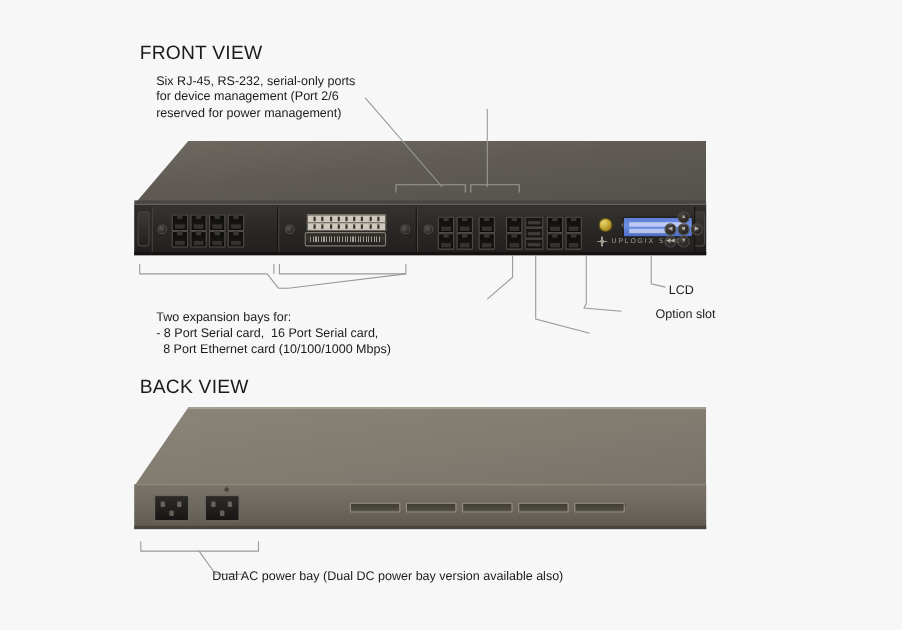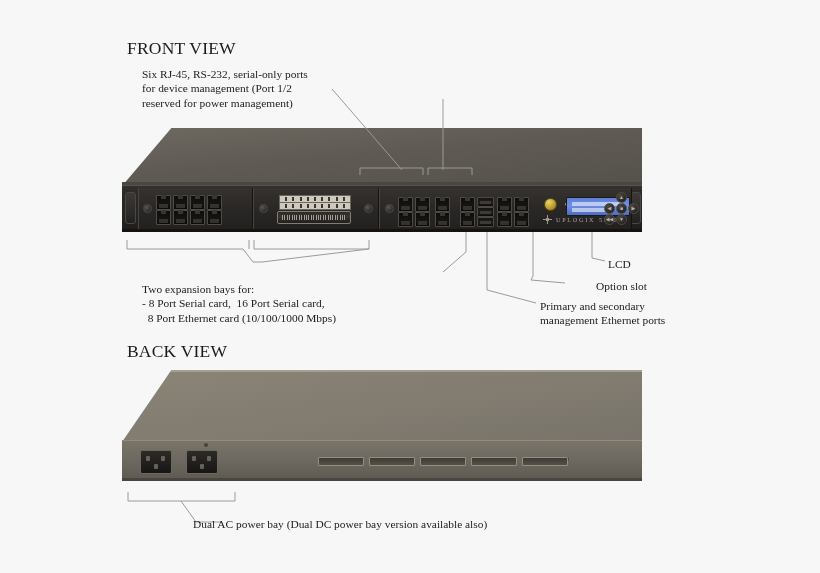--- a/index.html
+++ b/index.html
@@ -5,21 +5,21 @@
   html, body {
     margin: 0;
     padding: 0;
     background: #ffffff;
   }
   #page {
     position: relative;
     width: 820px;
     height: 573px;
     background: #f7f7f7;
-    font-family: Liberation Serif, serif;
+    font-family: Liberation Sans, sans-serif;
     overflow: hidden;
   }
 
   
   .view-title {
     position: absolute;
     font-size: 17.5px;
     letter-spacing: 0.2px;
     color: #1b1b1b;
     font-weight: 400;
@@ -546,31 +546,29 @@
       <path d="M533,232 L533,276 L531,280 L565,283"></path>
 
       <path d="M592,232 L592,258 L605,261"></path>
 
       <path d="M128,492 L128,501 L235,501 L235,492"></path>
       <path d="M181,501 L196,522 L222,522"></path>
     </g>
   </svg>
 
   <div class="callout" id="cal-serial">Six RJ-45, RS-232, serial-only ports
-for device management (Port 1/2
+for device management (Port 2/6
 reserved for power management)</div>
 
 
   <div class="callout" id="cal-expansion">Two expansion bays for:
 - 8 Port Serial card,  16 Port Serial card,
   8 Port Ethernet card (10/100/1000 Mbps)</div>
 
 
-  <div class="callout" id="cal-mgmt">Primary and secondary
-management Ethernet ports</div>
 
   <div class="callout" id="cal-option">Option slot</div>
 
   <div class="callout" id="cal-lcd">LCD</div>
 
   <div class="callout" id="cal-power">Dual AC power bay (Dual DC power bay version available also)</div>
 
 </div>
 
 </body></html>

